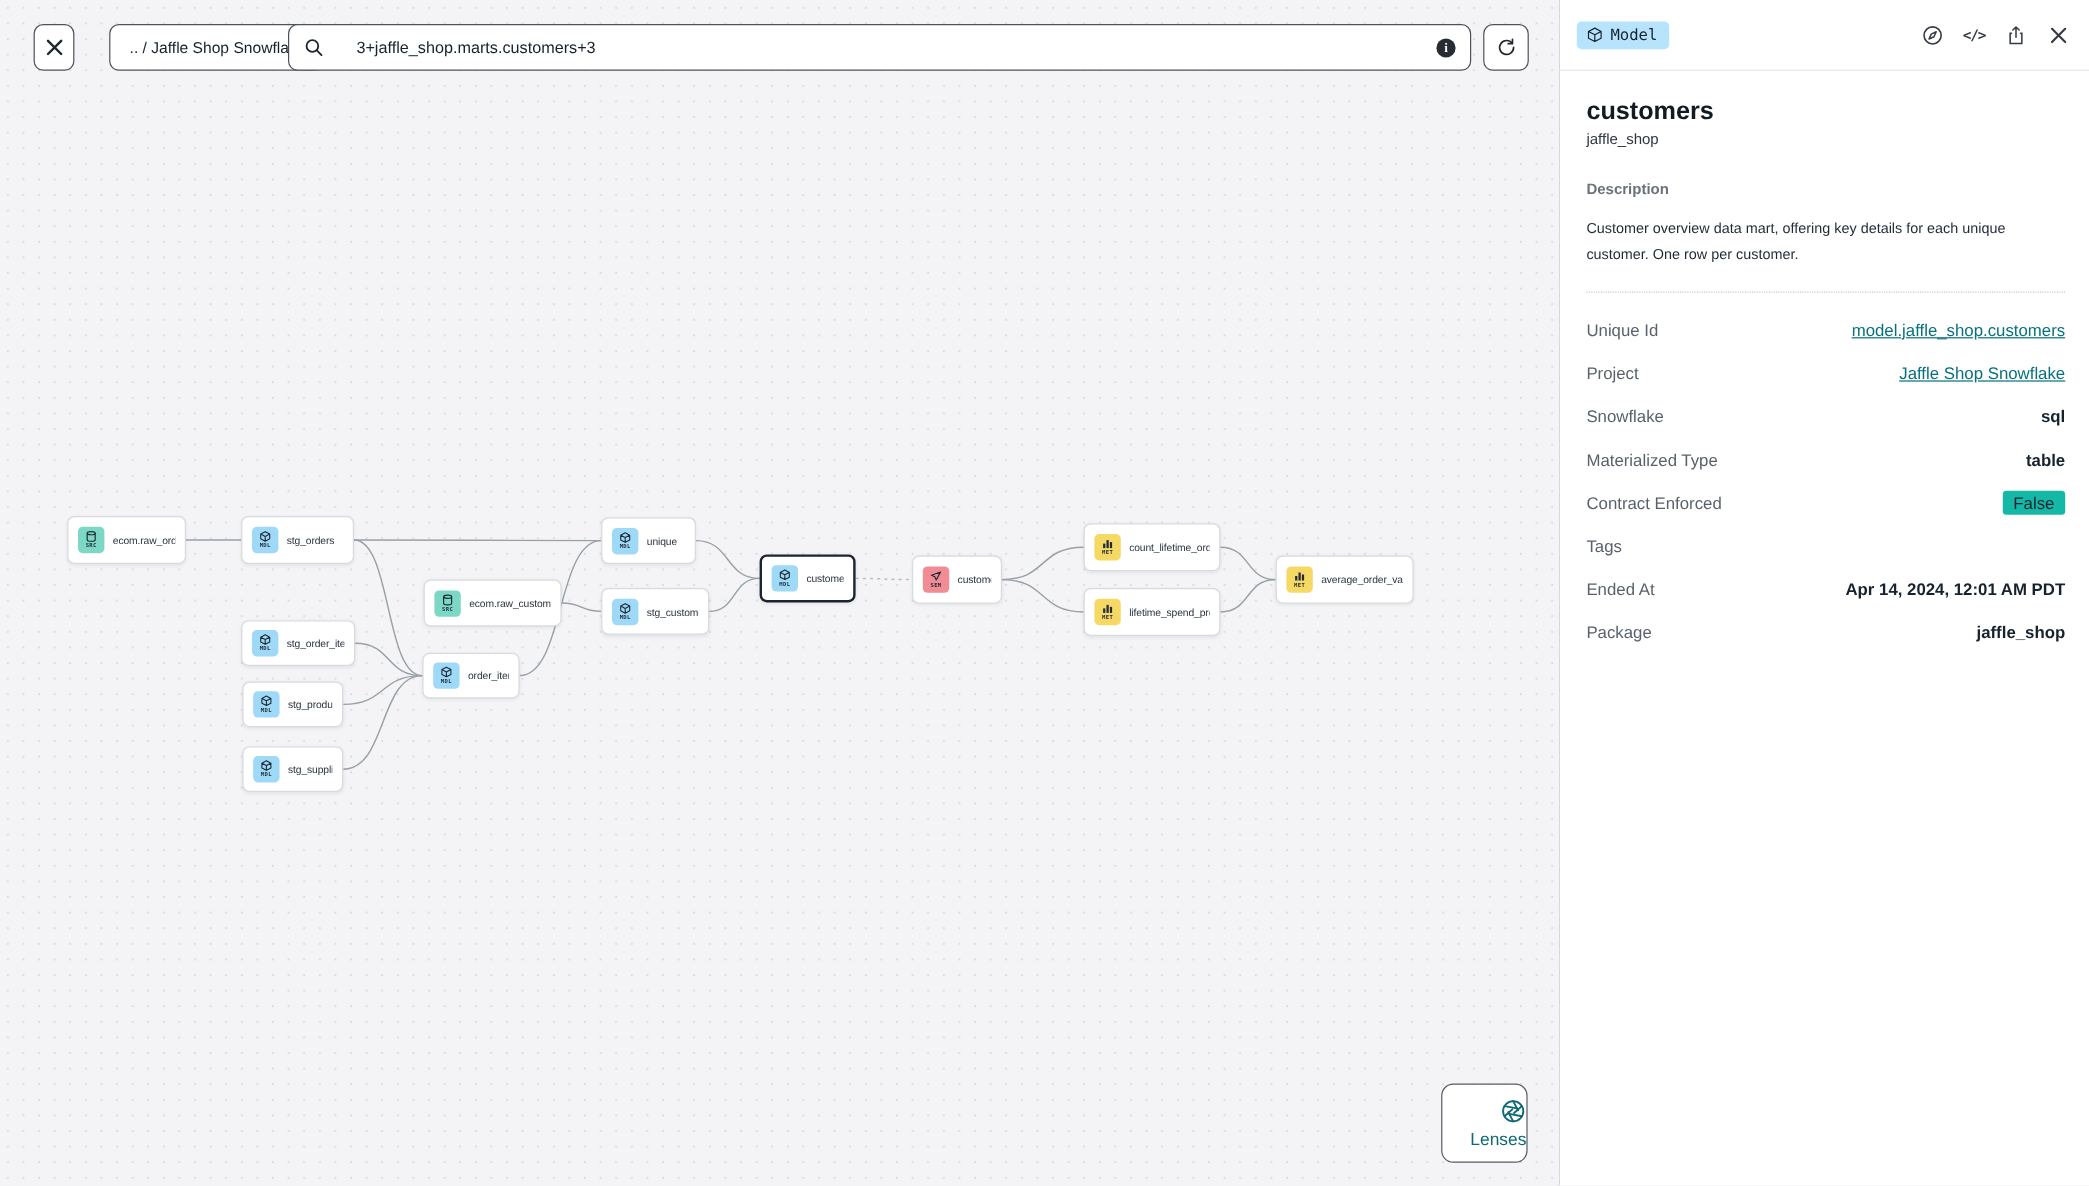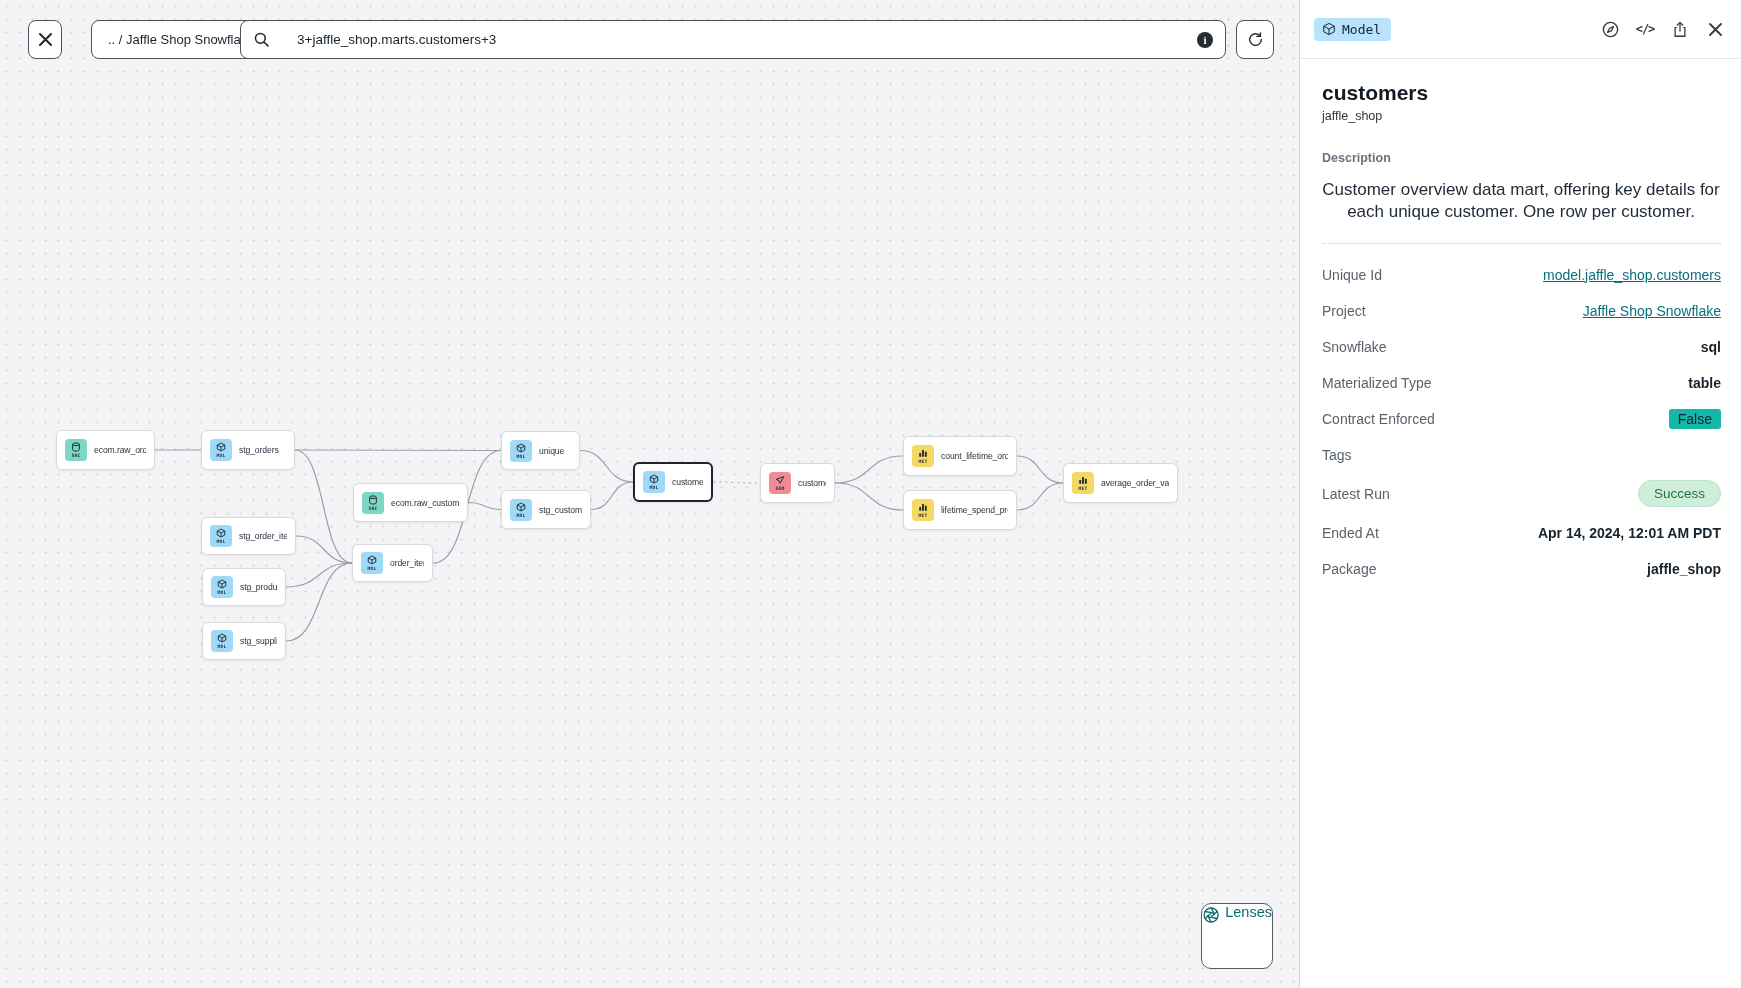--- a/index.html
+++ b/index.html
@@ -31,22 +31,22 @@
     box-shadow:0 1px 3px rgba(16,24,40,.07); cursor:pointer; }
   .dag-node.selected { border:2px solid #1b2430; }
   .node-ic { width:22px; height:22px; border-radius:4px; flex:0 0 22px;
     display:flex; flex-direction:column; align-items:center; justify-content:center; }
   .node-ic svg { display:block; }
   .node-ic .tag { font:700 4.6px "DejaVu Sans Mono", monospace; color:#1f2a36; letter-spacing:.3px; margin-top:1px; }
   .node-label { font-size:8.6px; letter-spacing:-.1px; color:#2a3440; white-space:nowrap; overflow:hidden; }
 
   
   .lenses-btn { position:absolute; left:1201px; top:903px; width:72px; height:66px; background:#fff;
-    border:1px solid #565c63; border-radius:10px; display:flex; flex-direction:row;
-    align-items:flex-start; justify-content:center; gap:5px; cursor:pointer; z-index:5; }
+    border:1px solid #565c63; border-radius:10px; display:flex; flex-direction:column;
+    align-items:flex-end; justify-content:center; gap:5px; cursor:pointer; z-index:5; }
   .lenses-btn span { font-size:14.5px; color:#0e6974; }
 
   
   .panel { width:442px; height:988px; background:#fff; border-left:1px solid #d9d9dd;
     display:flex; flex-direction:column; overflow:hidden; }
   .panel-header { height:59px; flex:0 0 59px; border-bottom:1px solid #e6e7ea;
     display:flex; align-items:center; padding:0 16px 0 14px; }
   .type-badge { background:#b7e4fc; border-radius:4px; padding:4px 10px 4px 8px;
     display:flex; align-items:center; gap:6px; font:13px "DejaVu Sans Mono", monospace; color:#16232e;text-align:center; }
   .header-icons { margin-left:auto; display:flex; align-items:center; gap:15px; }
@@ -55,21 +55,21 @@
   .hicon.code { font:700 12px "DejaVu Sans Mono", monospace; letter-spacing:-1px; }
 
   .panel-body { padding:22px 0 0 0; overflow:hidden; }
   .ptitle { font-size:21px; font-weight:700; color:#121a24; padding:0 22px; }
   .psub { font-size:12.5px; color:#2e3640; padding:4px 22px 0; }
   .tabs { margin-top:30px; border-bottom:1px solid #e4e6e9; display:flex; }
   .tab { padding:0 10px 12px 20px; font-size:14.5px; font-weight:700; color:#046a75;
     border-bottom:3px solid #046a75; margin-bottom:-1px; cursor:pointer; }
   .sect { padding:28px 20px 0 22px; }
   .sect-label { font-size:12.5px; font-weight:700; color:#6a737d; }
-  .desc { margin-top:14px; font-size:17px; line-height:22px; color:#1f2a36; max-width:398px;text-align:center; }
+  .desc { margin-top:14px; font-size:12px; line-height:22px; color:#1f2a36; max-width:398px; }
   .dotted-div { border-top:1px dotted #c5cad0; margin:20px 20px 0 22px; }
   .fields { padding:20px 20px 0 22px; }
   .frow { display:flex; align-items:center; justify-content:space-between; margin-bottom:15px; min-height:21px; }
   .flabel { font-size:14px; color:#59626c; }
   .fval { font-size:14px; color:#16232e; font-weight:600; text-align:right; }
   .fval.link { color:#07707d; font-weight:400; text-decoration:underline; cursor:pointer; }
   .fval.tealtext { color:#07707d; font-weight:400; display:flex; align-items:center; gap:7px; }
   .fval .copy-ic { cursor:pointer; display:inline-flex; color:#343b44; }
   .fval.badge { background:#14b8a6; border-radius:3px; padding:2px 9px; font-weight:400; }
   .fval.pill { background:#cfeeda; border:1px solid #b9e4c9; color:#266f4a; border-radius:15px;
@@ -347,24 +347,20 @@
             <span class="fval">table</span>
           </div>
           <div class="frow">
             <span class="flabel">Contract Enforced</span>
             <span class="fval badge">False</span>
           </div>
           <div class="frow">
             <span class="flabel">Tags</span>
           </div>
           <div class="frow">
-            <span class="flabel">Latest Run</span>
-            <span class="fval pill">Success</span>
-          </div>
-          <div class="frow">
             <span class="flabel">Ended At</span>
             <span class="fval">Apr 14, 2024, 12:01 AM PDT</span>
           </div>
           <div class="frow">
             <span class="flabel">Package</span>
             <span class="fval">jaffle_shop</span>
           </div>
         </div>
     </div>
   </div>

